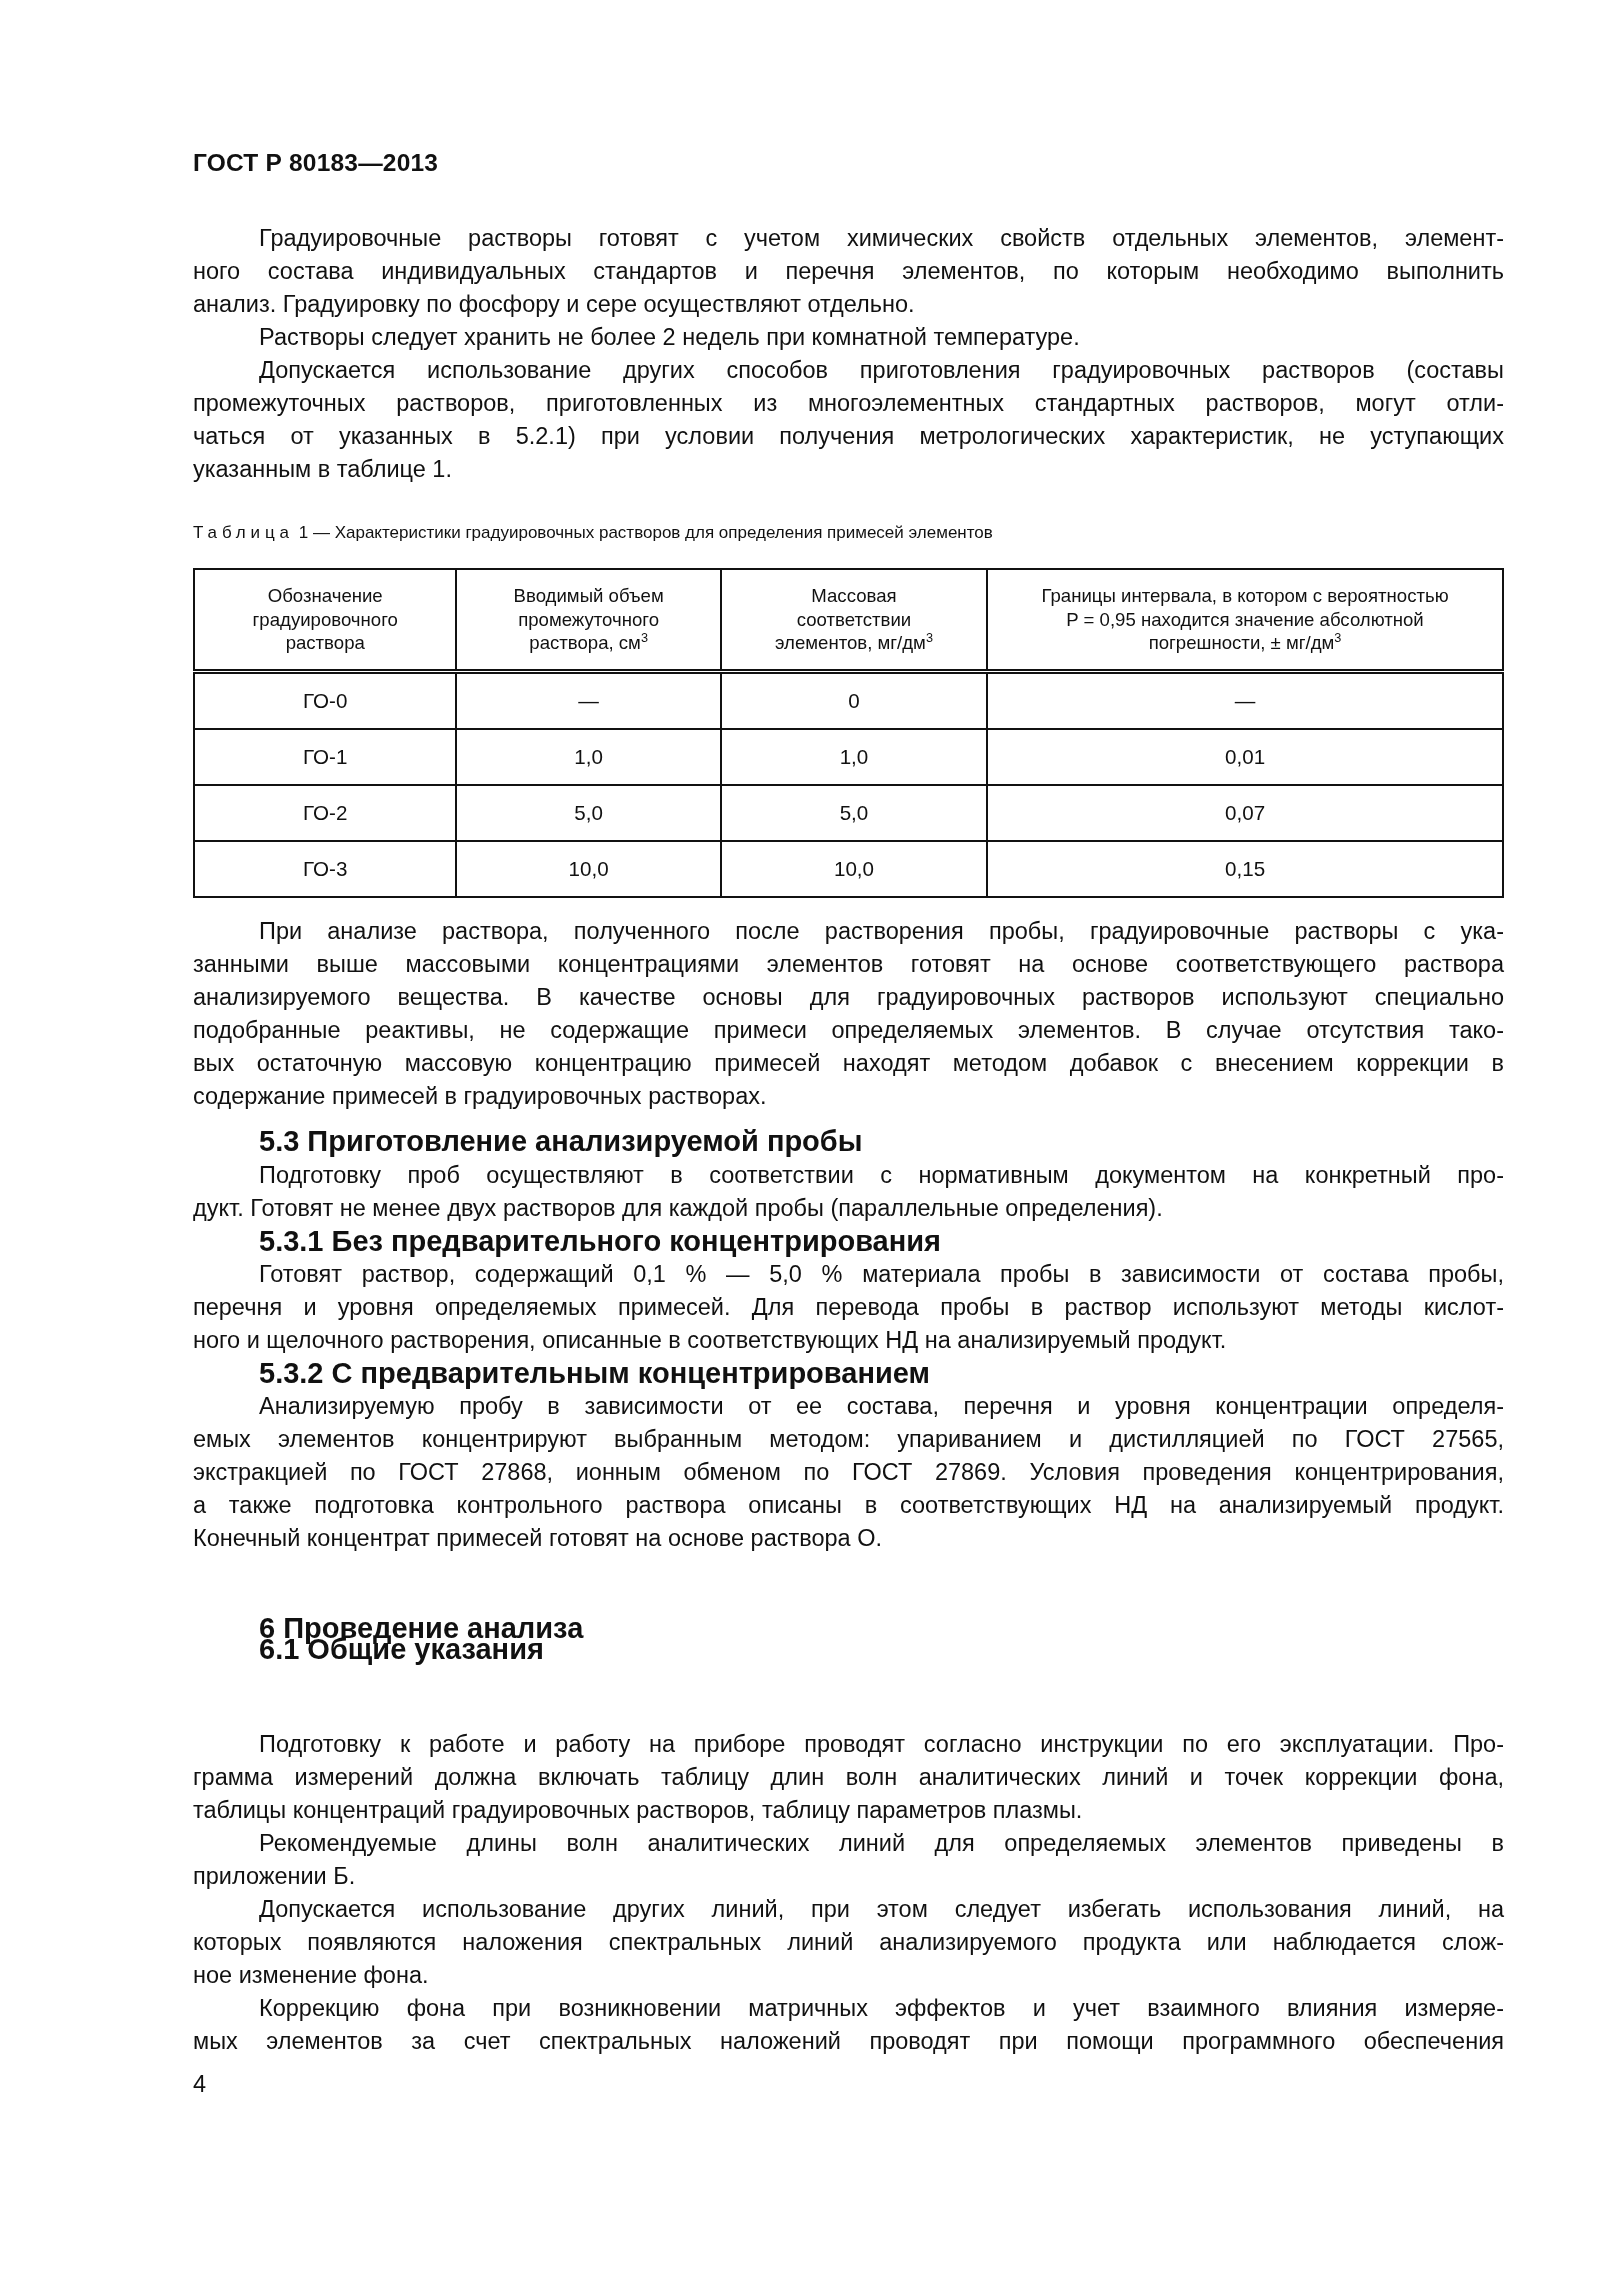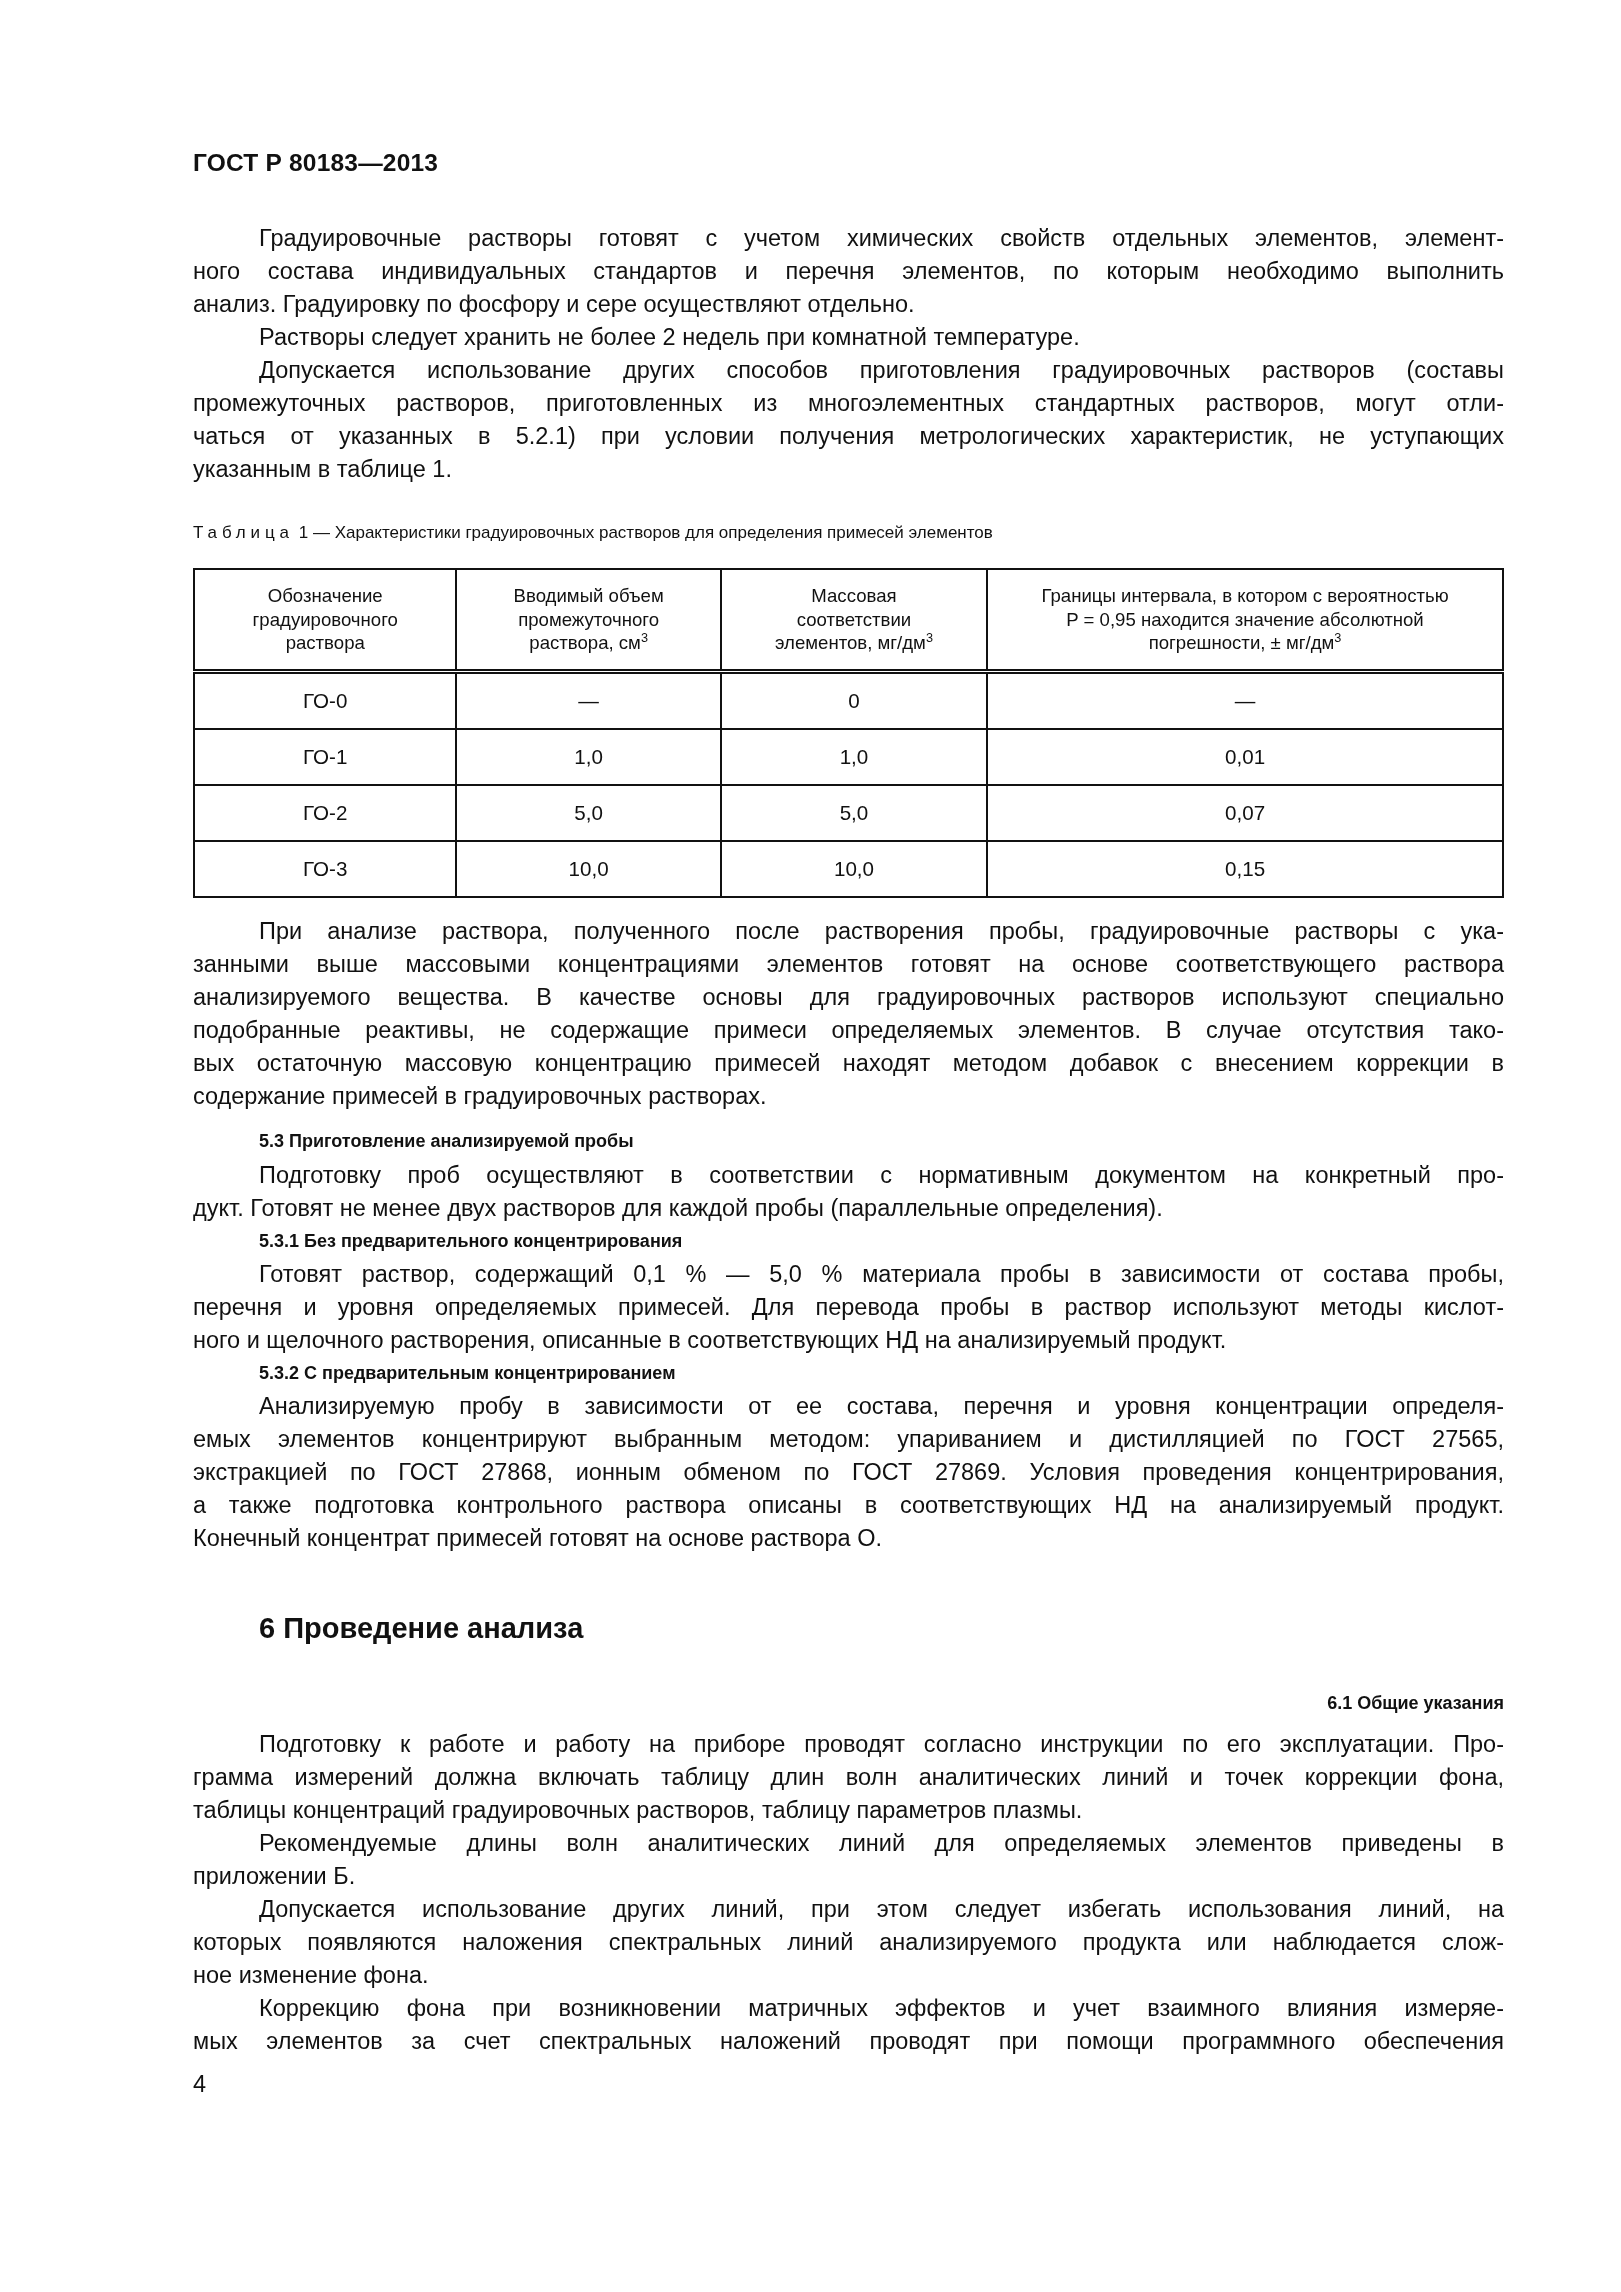--- a/index.html
+++ b/index.html
@@ -5,21 +5,21 @@
   html, body { margin: 0; padding: 0; background: #ffffff; }
   body { width: 1621px; height: 2293px; position: relative; overflow: hidden;
          font-family: "Liberation Sans", "DejaVu Sans", sans-serif; color: #111111; }
   .abs { position: absolute; }
   .doc-header { left: 193px; top: 149px; font-size: 24.5px; font-weight: bold; letter-spacing: 0.2px; }
   .block { position: absolute; left: 193px; width: 1311px; }
   .line { height: 33px; line-height: 33px; font-size: 23.5px; white-space: nowrap; }
   .line.j { text-align: justify; text-align-last: justify; }
   .line.ind { padding-left: 66px; }
   .h1 { font-size: 29px; font-weight: bold; height: 39px; line-height: 39px; padding-left: 66px; }
-  .h2 { font-size: 18px; font-weight: bold; height: 33px; line-height: 33px; padding-left: 66px; }
+  .h2 { font-size: 29px; font-weight: bold; height: 33px; line-height: 33px; padding-left: 66px; }
   .caption { font-size: 17px; height: 29px; line-height: 29px; white-space: nowrap; }
   .caption .spaced { letter-spacing: 4.9px; }
   table.t1 { position: absolute; left: 193px; top: 568px; width: 1311px; border-collapse: collapse;
              font-size: 18.6px; padding-left: 26px; }
   table.t1 th, table.t1 td { border: 2px solid #111; text-align: center; vertical-align: middle; padding: 0 7.8px; }
   table.t1 th { font-weight: normal; height: 99px; line-height: 23.5px; }
   table.t1 thead tr th { border-bottom: 5.9px double #111; }
   table.t1 td { height: 54px; font-size: 20.6px; }
   sup { font-size: 12.7px; vertical-align: 6.9px; line-height: 0; }
   .page-num { left: 193px; top: 2071px; font-size: 23.5px; }
@@ -130,21 +130,21 @@
   <div class="line j">емых элементов концентрируют выбранным методом: упариванием и дистилляцией по ГОСТ 27565,</div>
   <div class="line j">экстракцией по ГОСТ 27868, ионным обменом по ГОСТ 27869. Условия проведения концентрирования,</div>
   <div class="line j">а также подготовка контрольного раствора описаны в соответствующих НД на анализируемый продукт.</div>
   <div class="line">Конечный концентрат примесей готовят на основе раствора О.</div>
 </div>
 
 <div class="block" style="top:1609px;">
   <div class="h1">6 Проведение анализа</div>
 </div>
 
-<div class="block" style="top:1687px;text-align:right;">
+<div class="block" style="top:1633px;">
   <div class="h2">6.1 Общие указания</div>
 </div>
 
 <div class="block" style="top:1728px;">
   <div class="line j ind">Подготовку к работе и работу на приборе проводят согласно инструкции по его эксплуатации. Про-</div>
   <div class="line j">грамма измерений должна включать таблицу длин волн аналитических линий и точек коррекции фона,</div>
   <div class="line">таблицы концентраций градуировочных растворов, таблицу параметров плазмы.</div>
   <div class="line j ind">Рекомендуемые длины волн аналитических линий для определяемых элементов приведены в</div>
   <div class="line">приложении Б.</div>
   <div class="line j ind">Допускается использование других линий, при этом следует избегать использования линий, на</div>

